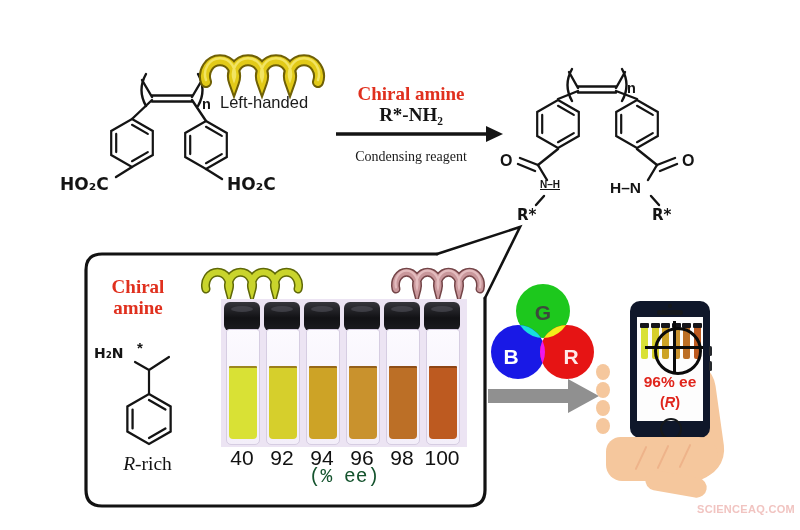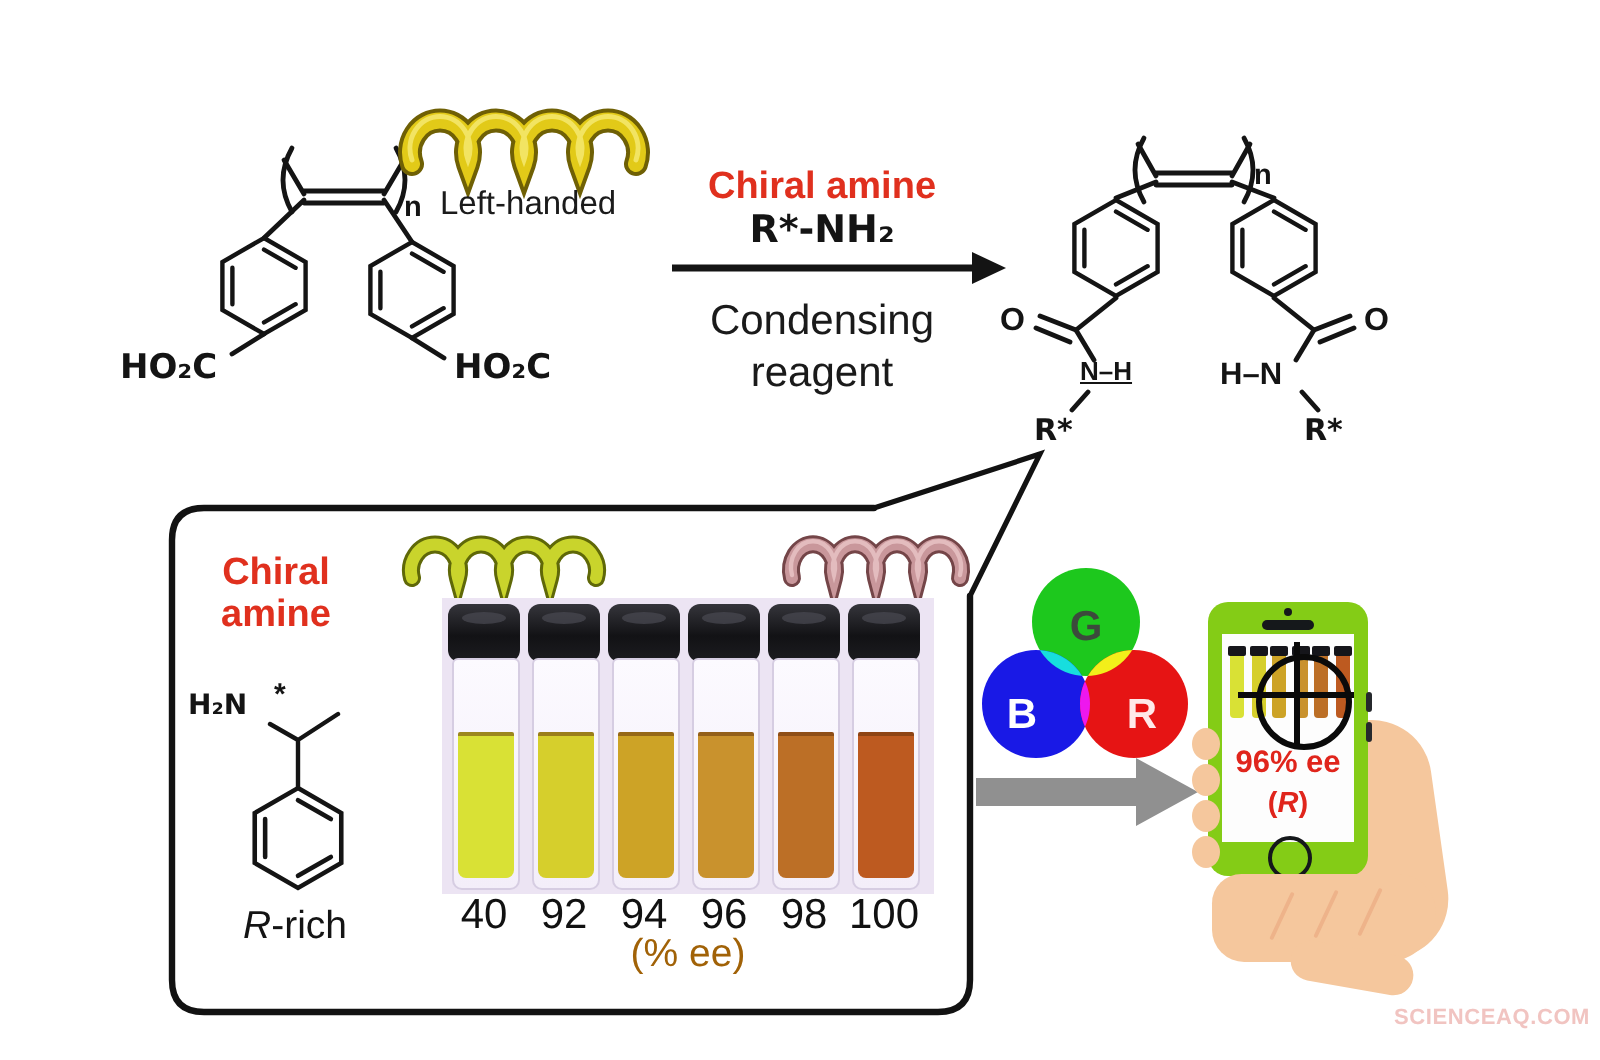--- a/index.html
+++ b/index.html
@@ -3,44 +3,44 @@
 <meta charset="utf-8">
 <style>
   html,body{margin:0;padding:0;background:#fff;}
   .canvas{position:relative;width:800px;height:530px;background:#ffffff;overflow:hidden;
           font-family:"Liberation Sans",sans-serif;}
   svg{position:absolute;left:0;top:0;}
   .t{position:absolute;color:#141414;white-space:nowrap;line-height:1.1;}
   .chem{font-family:"DejaVu Sans",sans-serif;}
   .b{font-weight:bold;}
   .red{color:#e0301e;}
-  .ctr{text-align:center;white-space:normal;}
+  .ctr{text-align:center;white-space:normal;font-family:Liberation Serif, serif;}
   i{font-style:italic;}
 
   
   .vial-panel{position:absolute;left:221px;top:299px;width:246px;height:148px;background:#ece4f3;}
   .vial{position:absolute;top:0;width:38px;height:148px;}
   .cap{position:absolute;left:1px;top:3px;width:36px;height:29px;border-radius:6px;
        background:linear-gradient(180deg,#35353b 0%,#121215 55%,#1c1c20 100%);}
   .cap-shine{position:absolute;left:7px;top:4px;width:22px;height:6px;border-radius:50%;background:#4a4a52;opacity:.7;}
   .glass{position:absolute;left:3px;top:30px;width:32px;height:114px;border:1px solid #d6cde2;
          border-radius:3px 3px 5px 5px;background:linear-gradient(180deg,#fcfaff,#f3eef9);}
   .liquid{position:absolute;left:2px;right:2px;top:36px;bottom:5px;border-radius:1px 1px 4px 4px;
           border-top:2px solid rgba(95,45,8,0.5);}
   .vial-num{position:absolute;top:446px;width:38px;text-align:center;font-size:21px;color:#111;}
-  .unit{position:absolute;left:221px;top:466px;width:246px;text-align:center;font-size:19.5px;color:#a16207;}
+  .unit{position:absolute;left:221px;top:466px;width:246px;text-align:center;font-size:19.5px;color:#14532d;font-family:Liberation Mono, monospace;}
 
   
   .skin{position:absolute;background:#f5c79d;}
   .palm{left:656px;top:360px;width:64px;height:120px;border-radius:30px;transform:rotate(-8deg);}
   .fingertip{left:596px;width:14px;height:16px;border-radius:50%;}
   .hand-bottom{left:606px;top:437px;width:112px;height:44px;border-radius:20px 26px 34px 22px;}
   .wrist{left:645px;top:474px;width:62px;height:20px;border-radius:10px;transform:rotate(10deg);}
   .crease{position:absolute;width:2px;height:26px;background:#eeb38a;transform:rotate(25deg);border-radius:2px;}
-  .phone{position:absolute;left:604px;top:301px;width:80px;height:137px;background:#84cc16;border-radius:10px;}
+  .phone{position:absolute;left:630px;top:301px;width:80px;height:137px;background:#0f172a;border-radius:10px;}
   .cam-dot{position:absolute;left:38px;top:3px;width:4px;height:4px;border-radius:50%;background:#15181b;}
   .speaker{position:absolute;left:27px;top:9px;width:26px;height:5px;border-radius:3px;background:#15181b;}
   .side-btn{position:absolute;width:3px;background:#26292d;border-radius:2px;}
   .screen{position:absolute;left:7px;top:16px;width:66px;height:104px;background:#fdfdfd;overflow:hidden;}
   .mini-vial{position:absolute;top:6px;width:9px;height:36px;}
   .mini-cap{position:absolute;left:0;top:0;width:9px;height:5px;background:#15151a;border-radius:1px;}
   .mini-body{position:absolute;left:1px;top:5px;width:7px;height:31px;border-radius:0 0 2px 2px;}
   .xhair-circle{position:absolute;left:17px;top:10px;width:42px;height:42px;border:3px solid #0a0a0a;
                 border-radius:50%;background:transparent;}
   .xhair-h{position:absolute;left:8px;top:29px;width:58px;height:3px;background:#0a0a0a;}
@@ -156,26 +156,26 @@
     <polygon fill="#909090" points="488,389 568,389 568,379 599,396 568,413 568,403 488,403"></polygon>
   </svg>
 
   <div class="t chem b" style="left:60px;top:175px;font-size:17px;">HO₂C</div>
   <div class="t chem b" style="left:227px;top:175px;font-size:17px;">HO₂C</div>
   <div class="t b" style="left:202px;top:97px;font-size:14.5px;">n</div>
   <div class="t" style="left:220px;top:93px;font-size:16.5px;color:#1b1b1b;">Left-handed</div>
 
   <div class="t b red ctr" style="left:336px;top:84px;width:150px;font-size:19px;">Chiral amine</div>
   <div class="t chem b ctr" style="left:341px;top:105px;width:140px;font-size:19px;">R*-NH₂</div>
-  <div class="t ctr" style="left:351px;top:148px;width:120px;font-size:21px;color:#1a1a1a;line-height:1.25;">Condensing reagent</div>
+  <div class="t ctr" style="left:351px;top:148px;width:120px;font-size:14px;color:#1a1a1a;line-height:1.25;">Condensing reagent</div>
 
   <div class="t b" style="left:627px;top:81px;font-size:14.5px;">n</div>
   <div class="t b" style="left:500px;top:152px;font-size:16px;">O</div>
   <div class="t b" style="left:682px;top:152px;font-size:16px;">O</div>
-  <div class="t b" style="left:540px;top:179px;font-size:13px;text-decoration:underline;">N–H</div>
+  <div class="t b" style="left:540px;top:179px;font-size:10px;text-decoration:underline;">N–H</div>
   <div class="t b" style="left:610px;top:179px;font-size:15.5px;">H–N</div>
   <div class="t chem b" style="left:517px;top:207px;font-size:15px;">R*</div>
   <div class="t chem b" style="left:652px;top:207px;font-size:15px;">R*</div>
 
   <div class="t b red ctr" style="left:99px;top:277px;width:78px;font-size:19px;">Chiral amine</div>
   <div class="t chem b" style="left:94px;top:346px;font-size:14px;">H₂N</div>
   <div class="t b" style="left:137px;top:340px;font-size:15px;">*</div>
   <div class="t ctr" style="left:105px;top:453px;width:85px;font-size:19.5px;"><i>R</i><span>-rich</span></div>
 
   <div class="vial-panel">

